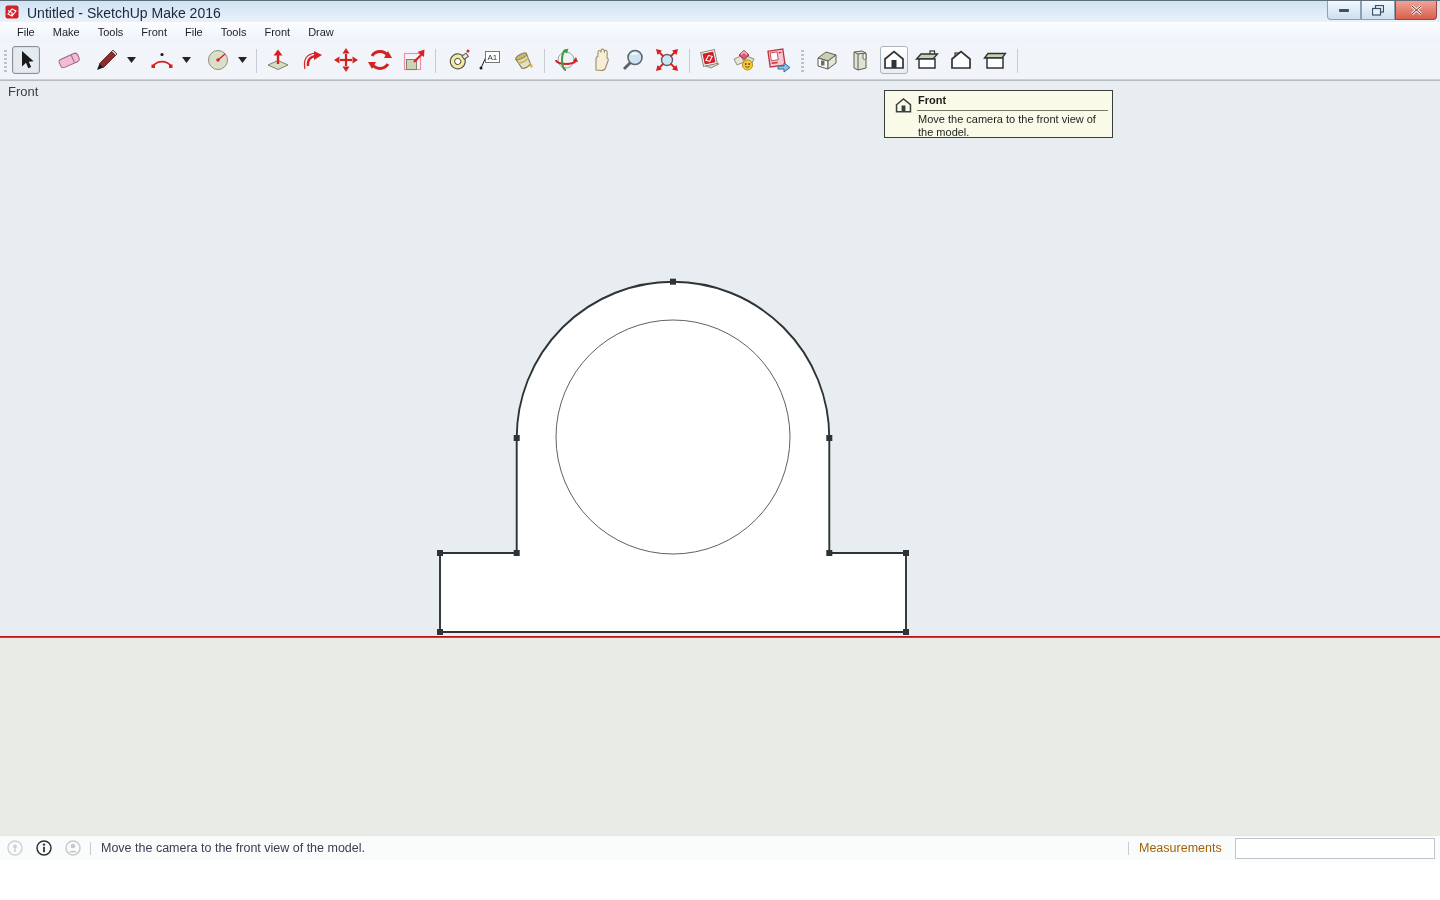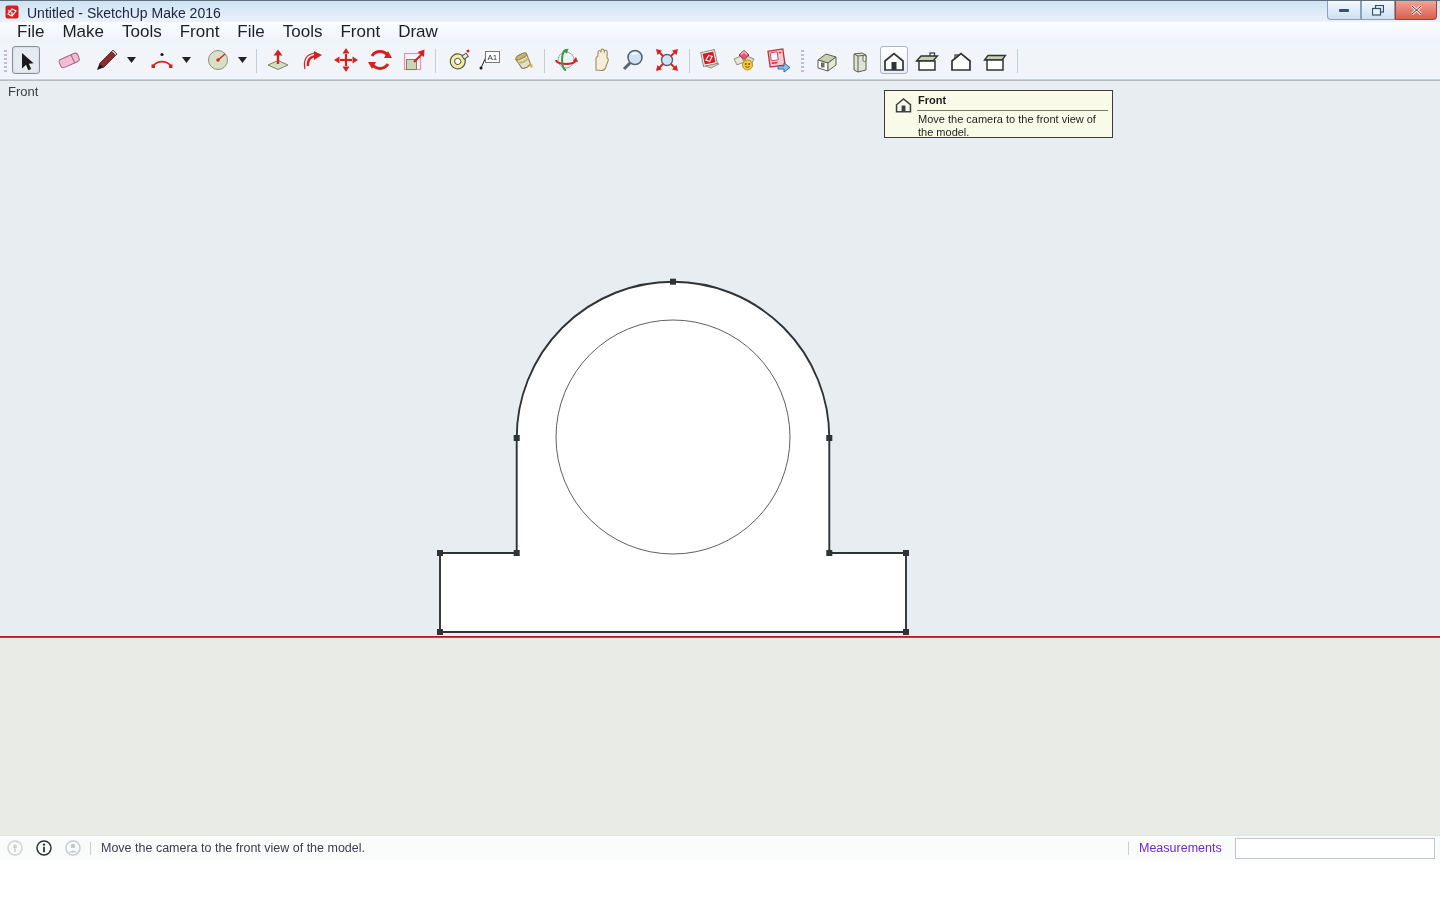--- a/index.html
+++ b/index.html
@@ -14,27 +14,27 @@
   .title-text { position:absolute; left:27px; top:4px; font-size:14px; color:#1b2440; }
   .winbtns { position:absolute; right:3px; top:0; height:19px; display:flex; }
   .winbtn { width:34px; height:19px; border:1px solid #8ba0b4; border-top:none;
     background:linear-gradient(#f2f8fd,#cddff0); display:flex; align-items:center; justify-content:center; }
   .winbtn.min { border-radius:0 0 0 4px; }
   .winbtn.close { width:42px; background:linear-gradient(#f0a396,#d95f4e); border-color:#9c4438; border-radius:0 0 4px 0; }
 
   
   .menubar { position:absolute; left:0; top:22px; width:1440px; height:20px;
     background:linear-gradient(#fbfdff,#eef3fa); display:flex; align-items:center; padding-left:8px; }
-  .menu-item { font-size:17px; color:#1e1e28; padding:2px 9px 3px 9px; cursor:default; }
+  .menu-item { font-size:11px; color:#1e1e28; padding:2px 9px 3px 9px; cursor:default; }
 
   
   .toolbar { position:absolute; left:0; top:42px; width:1440px; height:38px;
     background:#f1f5f9; border-bottom:1px solid #c9d1d9; }
   .tbtn { position:absolute; top:4px; width:28px; height:28px; display:flex;
-    align-items:flex-end; justify-content:center; border:1px solid transparent; border-radius:3px; }
+    align-items:center; justify-content:center; border:1px solid transparent; border-radius:3px; }
   .tbtn.pressed { border:1px solid #8a9096; background:#e4ebf1; box-shadow:inset 0 0 2px #b9c2ca; }
   .tbtn.hover { border:1px solid #aab4bd; background:linear-gradient(#ffffff,#e7eef4); }
   .tdd { position:absolute; top:4px; width:14px; height:28px; display:flex; align-items:center; justify-content:center; }
   .tsep { position:absolute; top:7px; width:1px; height:24px; background:#c6cdd4; }
   .tgrip { position:absolute; top:8px; width:3px; height:22px;
     background:repeating-linear-gradient(#b9c2ca 0 2px, transparent 2px 4px); }
 
   
   .viewport { position:absolute; left:0; top:80px; width:1440px; height:755px;
     background:#e7edf0; border-top:1px solid #b6bcc0; }
@@ -49,21 +49,21 @@
   .tooltip-rule { position:absolute; left:32px; top:19px; right:4px; height:1px; background:#7a7a6a; }
   .tooltip-body { position:absolute; left:33px; top:22px; width:190px; font-size:11px; line-height:13px; color:#1e1e1e; }
   .tooltip-icon { position:absolute; left:9px; top:6px; }
 
   
   .statusbar { position:absolute; left:0; top:835px; width:1440px; height:25px;
     background:#fafcfc; border-top:1px solid #e2e6e8; }
   .sb-icon { position:absolute; top:4px; width:16px; height:16px; }
   .sb-sep { position:absolute; top:6px; width:1px; height:13px; background:#c9cdd0; }
   .sb-msg { position:absolute; left:101px; top:5px; font-size:12.5px; color:#3c3c55; }
-  .sb-meas-label { position:absolute; left:1139px; top:5px; font-size:12.5px; color:#6d28d9; }
+  .sb-meas-label { position:absolute; left:1139px; top:5px; font-size:12.5px; color:#a16207; }
   .sb-meas-input { position:absolute; left:1235px; top:2px; width:200px; height:21px;
     border:1px solid #bcc7d0; background:#ffffff; font-size:12px; padding:0 4px;
     font-family:"Liberation Sans", sans-serif; }
 </style>
 </head>
 <body>
 
 <div class="window">
 
   <div class="titlebar">

